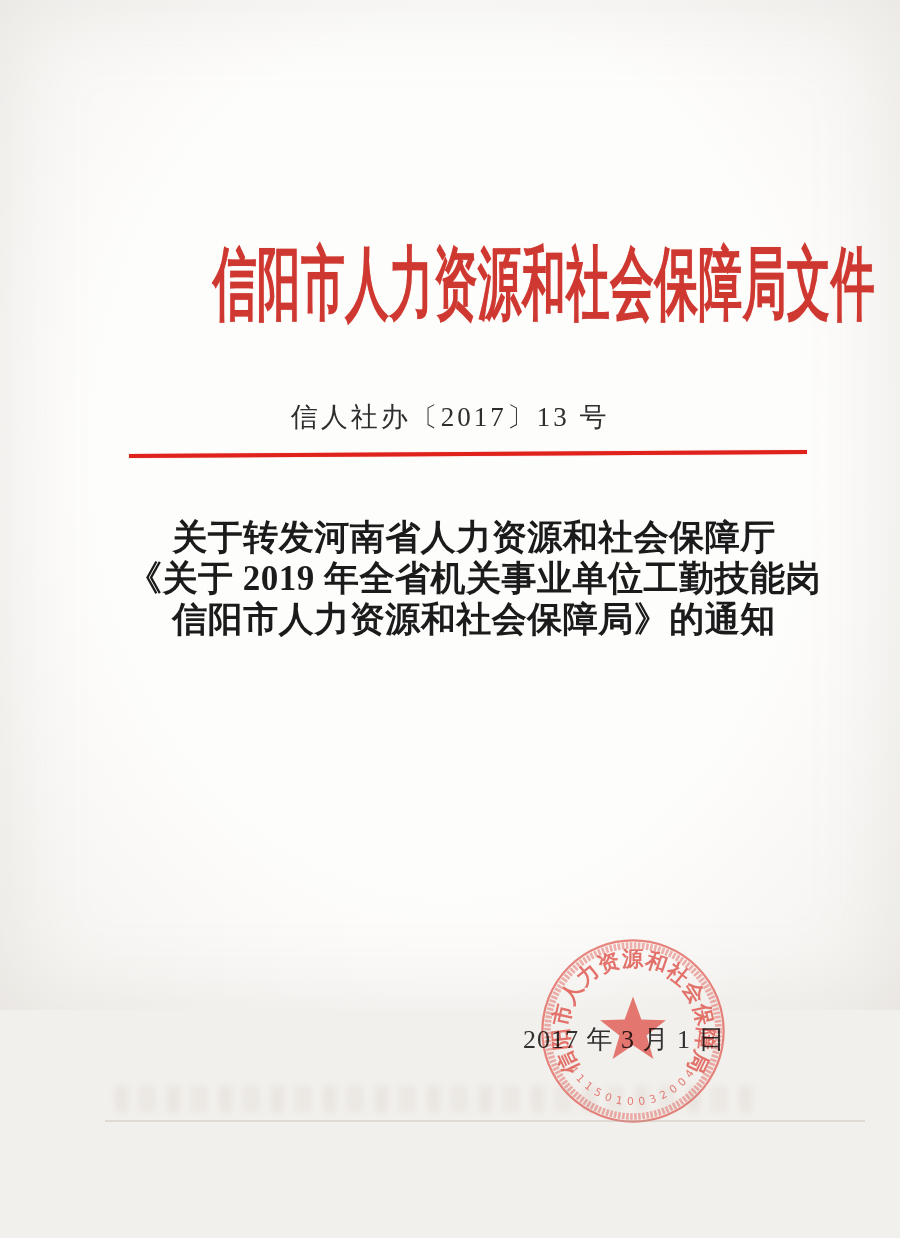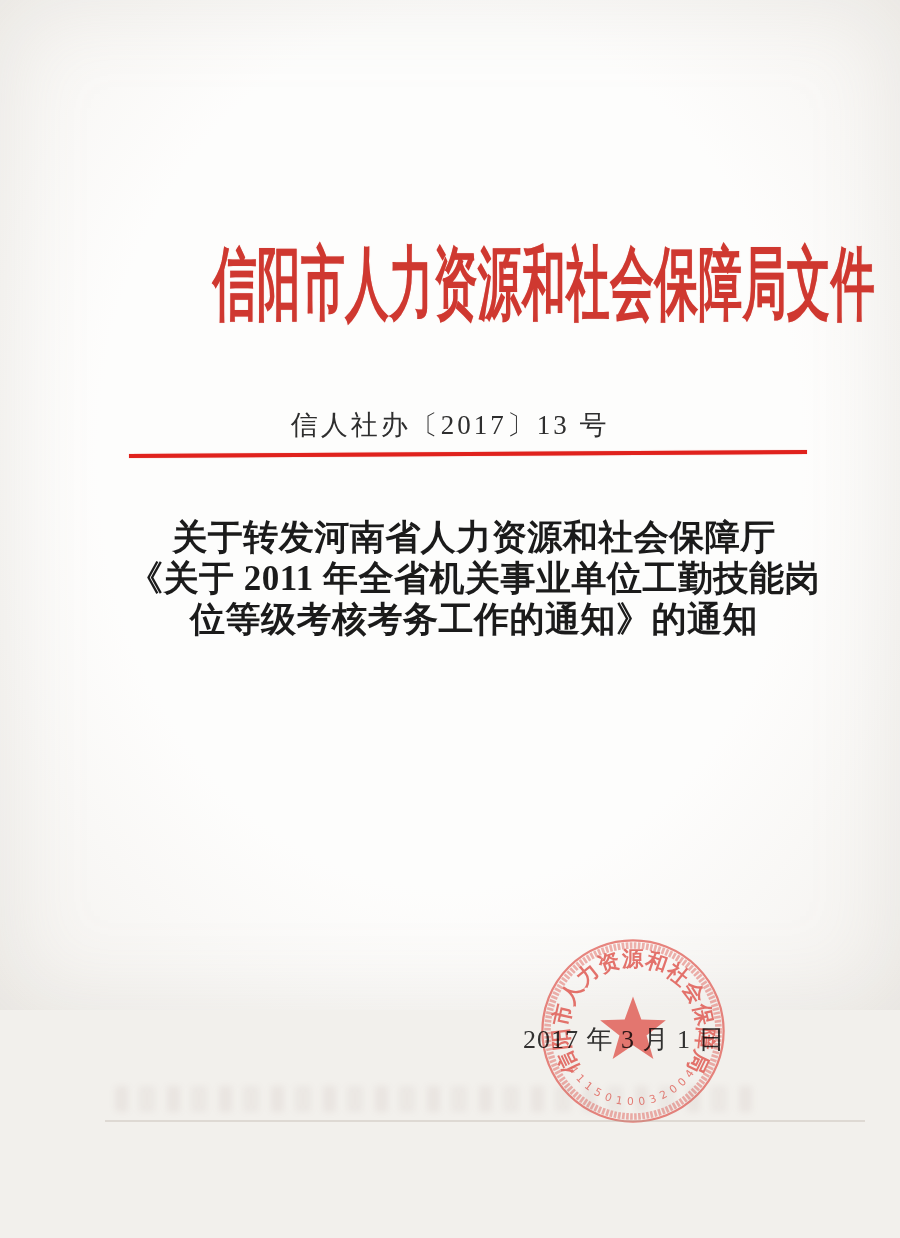--- a/index.html
+++ b/index.html
@@ -34,21 +34,20 @@
     white-space:nowrap;
     letter-spacing:1px;
     text-shadow:0 0 1px rgba(207,56,48,.55);
   }
   .doc-number{
     position:absolute;top:400px;left:0;width:100%;
     text-align:center;
     font-size:27px;line-height:34px;
     letter-spacing:3px;
     color:#2e2e2e;
-    margin-top:8px;
   }
   .red-rule{
     position:absolute;top:452px;left:129px;
     width:678px;height:4px;
     background:var(--rule-red);
     transform:rotate(-0.35deg);
     box-shadow:0 0 1px rgba(224,34,29,.6);
   }
   .title{
     position:absolute;top:517px;left:0;width:100%;
@@ -119,22 +118,22 @@
 <div class="page">
 
   <div class="header-title">信阳市人力资源和社会保障局文件</div>
 
   <div class="doc-number">信人社办〔2017〕13 号</div>
 
   <div class="red-rule"></div>
 
   <div class="title">
     <div>关于转发河南省人力资源和社会保障厅</div>
-    <div>《关于 2011 年全省机关事业单位工勤技能岗</div>
-    <div>位等级考核考务工作的通知》的通知</div>
+    <div>《关于 2019 年全省机关事业单位工勤技能岗</div>
+    <div>信阳市人力资源和社会保障局》的通知</div>
   </div>
 
 
   <svg class="seal" viewBox="0 0 220 220" xmlns="http://www.w3.org/2000/svg">
     <defs>
       <path id="sealTopArc" d="M 57.6 146.7 A 64 64 0 1 1 162.4 146.7" fill="none"></path>
       <path id="sealBottomArc" d="M 46.8 146.5 A 73 73 0 0 0 173.2 146.5" fill="none"></path>
     </defs>
     <circle class="ring-outer" cx="110" cy="110" r="89"></circle>
     <circle class="ring-band" cx="110" cy="110" r="84"></circle>

